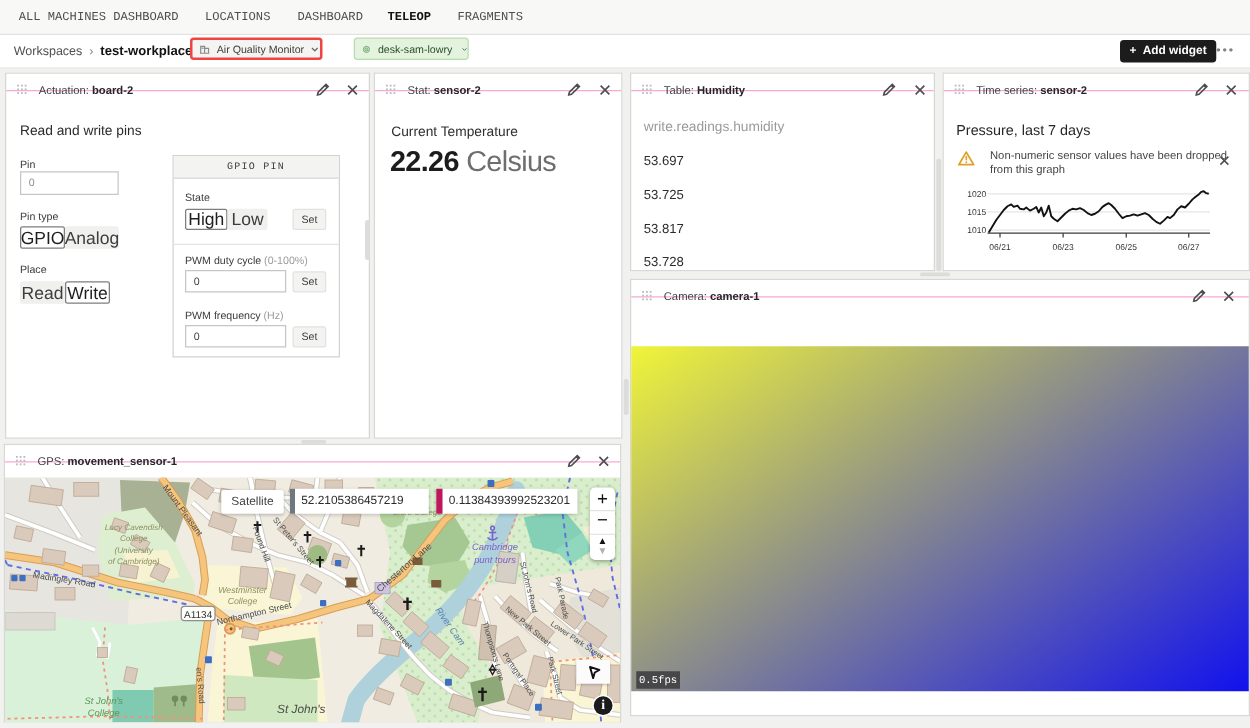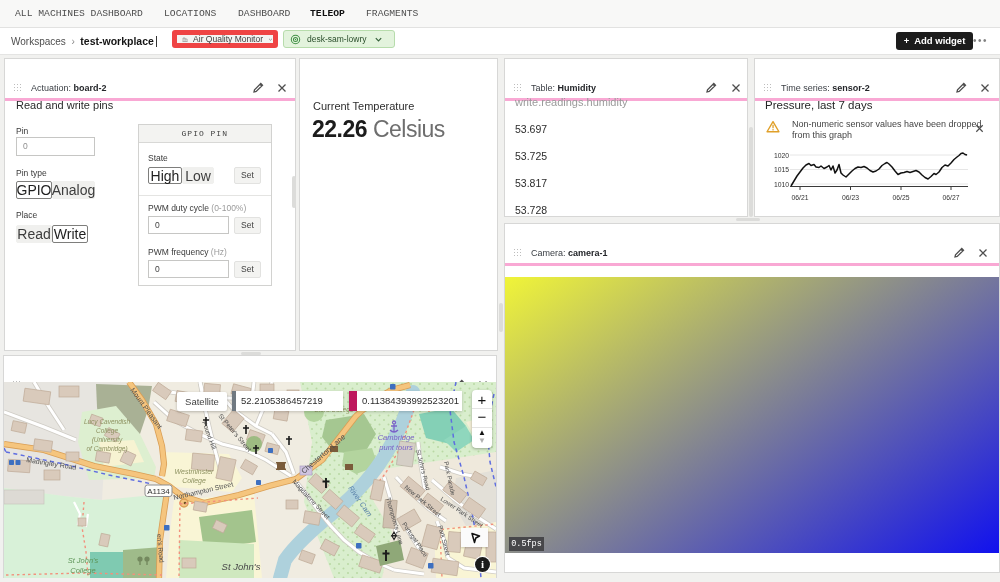--- a/index.html
+++ b/index.html
@@ -5,26 +5,26 @@
   * { margin:0; padding:0; box-sizing:border-box; }
   html,body { width:1000px; height:582px; overflow:hidden; }
   body { font-family:"Liberation Sans", sans-serif; background:#f1f1ef; position:relative; }
   .navbar { position:absolute; left:0; top:0; width:1000px; height:28px; background:#f8f8f7; border-bottom:1px solid #e2e2e1; }
   .navbar span { position:absolute; top:8px; font-family:"Liberation Mono", monospace; font-size:9.7px; color:#4d4d4d; letter-spacing:0px; white-space:pre; }
   .navbar span.act { color:#111; font-weight:bold; }
   .toolbar { position:absolute; left:0; top:28px; width:1000px; height:27px; background:#ffffff; border-bottom:1px solid #e4e4e3; }
   .crumb { position:absolute; top:35px; font-size:10px; color:#4f4f4f; }
   .crumb b { color:#131313; }
   .dd { position:absolute; top:30px; height:18px; border-radius:3px; font-size:8.5px; display:flex; align-items:center; white-space:nowrap; }
-  .dd1 { left:172px; width:106px; background:#f4f4f2; border:5px solid #ef4444; color:#3c3c3c; }
-  .dd2 { left:283px; width:112px; background:#e3f3dd; border:1px solid #b7dcac; color:#294d2a; }
+  .dd1 { left:152px; width:106px; background:#f4f4f2; border:2px solid #ef4444; color:#3c3c3c; }
+  .dd2 { left:283px; width:92px; background:#e3f3dd; border:1px solid #b7dcac; color:#294d2a; }
   .addw { position:absolute; left:896px; top:32px; width:77px; height:18px; background:#1c1c1c; border-radius:3px; color:#fff; font-size:9.5px; font-weight:bold; text-align:center; line-height:18px; }
   .dots3 { position:absolute; left:973px; top:35px; color:#828282; font-size:10px; letter-spacing:1.5px; }
   .widget { position:absolute; background:#fff; border:1px solid #d7d7d6; }
-  .whead { position:absolute; left:0; top:16px; right:0; height:26px; border-bottom:3px solid #f9a8d4; }
+  .whead { position:absolute; left:0; top:0; right:0; height:14px; border-bottom:1px solid #f9a8d4; }
   .wtitle { position:absolute; left:26px; top:8px; font-size:9px; color:#3c4046; }
   .wtitle b { color:#24262a; }
   .drag { position:absolute; left:8px; top:8px; width:9px; height:9px;
     background-image:radial-gradient(circle, #bdbdbd 0.9px, transparent 1px);
     background-size:3px 3px; }
   svg.icon { position:absolute; top:7px; width:12px; height:12px; stroke:#4e4e4e; fill:none; stroke-width:1.3; }
   
   #w1 { left:4px; top:58px; width:292px; height:293px; }
   .h16 { font-size:11.5px; color:#2a2a2a; }
   .lbl { font-size:8.5px; color:#3a3a3a; }
@@ -120,20 +120,30 @@
     <div class="abs lbl" style="left:9px; top:78px">PWM duty cycle <span class="dim">(0-100%)</span></div>
     <div class="abs inp" style="left:9px; top:91.5px; width:81px; height:18px">0</div>
     <span class="setb abs" style="left:95px; top:92px; width:27px; height:17px">Set</span>
     <div class="abs lbl" style="left:9px; top:122px">PWM frequency <span class="dim">(Hz)</span></div>
     <div class="abs inp" style="left:9px; top:135.5px; width:81px; height:18px">0</div>
     <span class="setb abs" style="left:95px; top:136px; width:27px; height:17px">Set</span>
   </div>
 </div>
 
 <div class="widget" id="w2">
+  <div class="whead">
+    <div class="drag"></div>
+    <div class="wtitle">Stat: <b>sensor-2</b></div>
+    <svg class="icon" style="left:153px" viewBox="0 0 12 12">
+        <path d="M2 10 L2.5 7.8 L8.8 1.5 L10.5 3.2 L4.2 9.5 Z M8 2.3 L9.7 4"></path>
+      </svg>
+    <svg class="icon" style="left:178px" viewBox="0 0 12 12">
+        <path d="M2.5 2.5 L9.5 9.5 M9.5 2.5 L2.5 9.5"></path>
+      </svg>
+  </div>
   <div class="abs" style="left:13px; top:41px; font-size:11px; color:#2e2e2e">Current Temperature</div>
   <div class="abs" style="left:12px; top:57px; font-size:23px; color:#1c1c1c; font-weight:bold; letter-spacing:-0.5px">22.26<span style="font-weight:normal; color:#6e6e6e"> Celsius</span></div>
 </div>
 
 <div class="widget" id="w3">
   <div class="whead">
     <div class="drag"></div>
     <div class="wtitle">Table: <b>Humidity</b></div>
     <svg class="icon" style="left:200px" viewBox="0 0 12 12">
         <path d="M2 10 L2.5 7.8 L8.8 1.5 L10.5 3.2 L4.2 9.5 Z M8 2.3 L9.7 4"></path>
@@ -464,21 +474,21 @@
     <g fill="#74895f">
           <circle cx="136" cy="177" r="2.6"></circle>
           <rect x="135.3" y="178" width="1.4" height="5"></rect>
           <circle cx="143" cy="177" r="2.6"></circle>
           <rect x="142.3" y="178" width="1.4" height="5"></rect>
         </g>
   </svg>
   
   <div style="position:absolute; left:173px; top:10px; width:50px; height:19px; background:#fff; border-radius:2px; box-shadow:0 1px 3px rgba(0,0,0,.25); font-size:9.5px; color:#3f3f3f; text-align:center; line-height:19px">Satellite</div>
   <div style="position:absolute; left:228px; top:9px; width:111px; height:20px; background:#fff; border-left:4px solid #6f7880; box-shadow:0 1px 3px rgba(0,0,0,.2); font-size:9.5px; color:#2c2c2c; line-height:20px; padding-left:5px">52.2105386457219</div>
-  <div style="position:absolute; left:345px; top:9px; width:113px; height:20px; background:#fff; border-left:8px solid #be185d; box-shadow:0 1px 3px rgba(0,0,0,.2); font-size:9.5px; color:#2c2c2c; line-height:20px; padding-left:5px">0.11384393992523201</div>
+  <div style="position:absolute; left:345px; top:9px; width:113px; height:20px; background:#fff; border-left:5px solid #be185d; box-shadow:0 1px 3px rgba(0,0,0,.2); font-size:9.5px; color:#2c2c2c; line-height:20px; padding-left:5px">0.11384393992523201</div>
   <div style="position:absolute; left:468px; top:8px; width:20px; height:58px; background:#fff; border-radius:4px; box-shadow:0 1px 3px rgba(0,0,0,.3)">
     <div style="height:19px; text-align:center; font-size:15px; color:#111; line-height:19px; border-bottom:1px solid #e3e3e3">+</div>
     <div style="height:19px; text-align:center; font-size:15px; color:#111; line-height:16px; border-bottom:1px solid #e3e3e3">−</div>
     <div style="height:18px; text-align:center; font-size:8px; line-height:8px; padding-top:1px"><span style="color:#111">▲</span><br><span style="color:#b0b0b0">▼</span></div>
   </div>
   <div style="position:absolute; left:457px; top:146px; width:27px; height:19px; background:#fbfbfb; box-shadow:0 1px 2px rgba(0,0,0,.2)">
     <svg width="27" height="19" viewBox="0 0 27 19">
           <path d="M11 5.5 L18.5 8 L14.8 10 L13.5 14.5 Z" fill="#fff" stroke="#111" stroke-width="1.5" stroke-linejoin="round"></path>
         </svg>
   </div>

